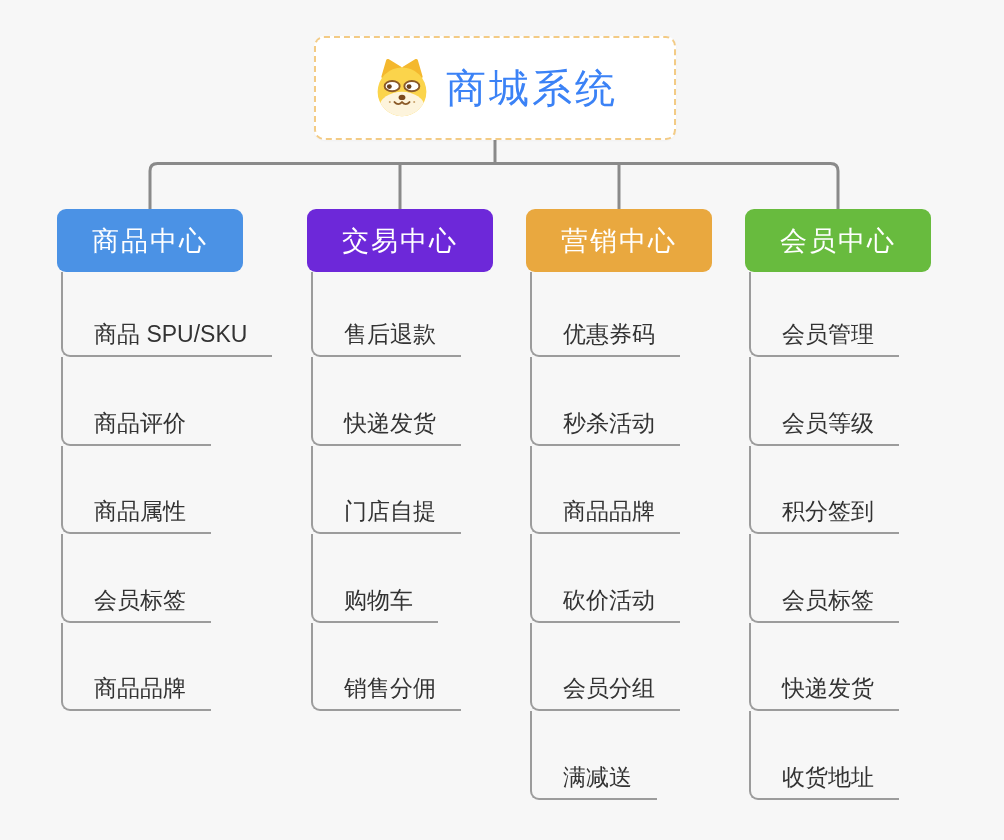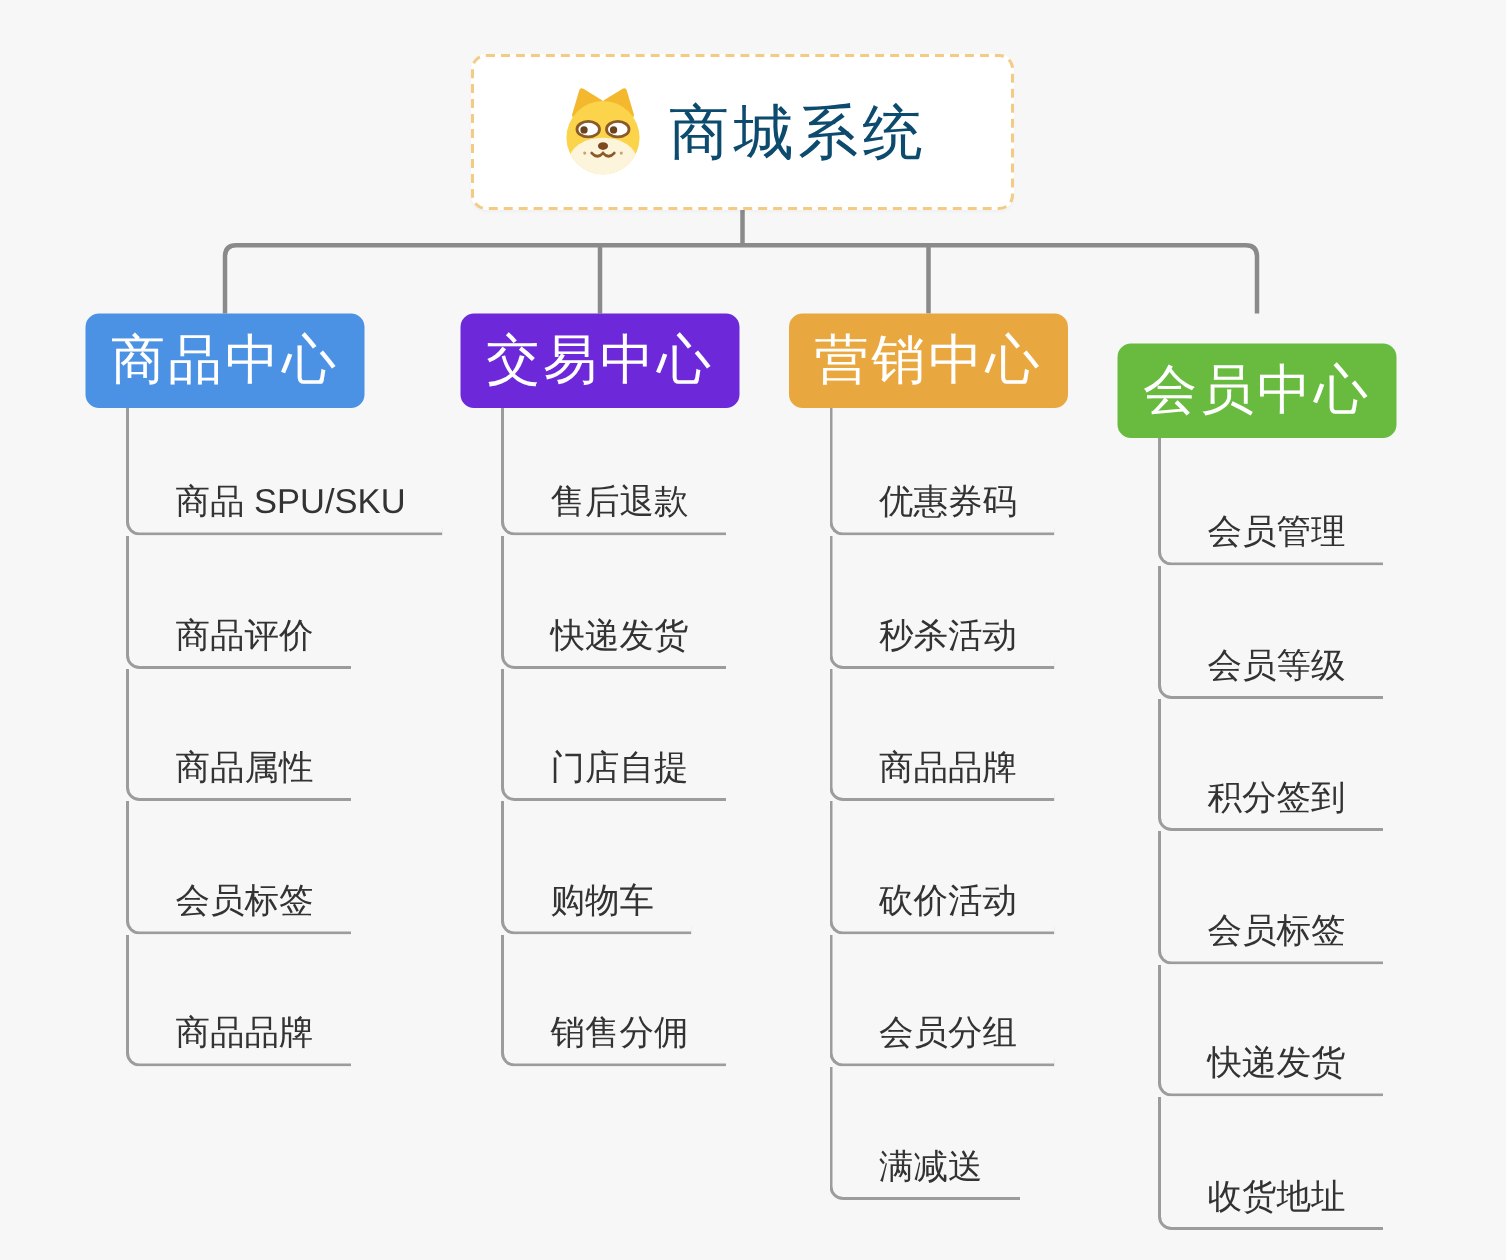--- a/index.html
+++ b/index.html
@@ -24,24 +24,24 @@
 
   .branch { position: absolute; top: 209px; width: 230px; }
   .branch-0 { left: 57px; }
   .branch-1 { left: 307px; }
   .branch-2 { left: 526px; }
   .branch-3 { left: 745px; }
 
   .branch-box {
     width: 186px; height: 63px; border-radius: 9px;
     display: flex; align-items: center; justify-content: center;
-    color: #ffffff; font-size: 36px; letter-spacing: 2px;
+    color: #ffffff; font-size: 27px; letter-spacing: 2px;
   }
 
-  .branch-items { list-style: none; margin-left: 27px; text-align: right; }
+  .branch-items { list-style: none; margin-left: 4px; text-align: right; }
   .branch-items li {
     width: max-content; height: 88.6px;
     border-left: 2px solid #9c9c9c;
     border-bottom: 2px solid #9c9c9c;
     border-bottom-left-radius: 9px;
     display: flex; align-items: flex-end;
     padding: 0 25px 5px 31px;
     font-size: 23px; color: #333333; white-space: nowrap;
   }
   .branch-items li:first-child { height: 85px; }
@@ -73,21 +73,21 @@
         <ellipse cx="21.5" cy="30" rx="8" ry="5.5" fill="#ffffff" stroke="#8a5a28" stroke-width="2"></ellipse>
         <ellipse cx="42.5" cy="30" rx="8" ry="5.5" fill="#ffffff" stroke="#8a5a28" stroke-width="2"></ellipse>
         <circle cx="18.5" cy="30.5" r="2.6" fill="#6b421c"></circle>
         <circle cx="39.5" cy="30.5" r="2.6" fill="#6b421c"></circle>
         <ellipse cx="32" cy="42" rx="3.6" ry="2.8" fill="#7c4a1e"></ellipse>
         <path d="M24,47 q4,4.5 8,0 q4,4.5 8,0" fill="none" stroke="#8a5a28" stroke-width="2" stroke-linecap="round"></path>
         <circle cx="19" cy="47" r="1.1" fill="#c9a36b"></circle>
         <circle cx="45" cy="47" r="1.1" fill="#c9a36b"></circle>
       </svg>
     </span>
-    <span class="root-title" style="color: #0c4a6e;">商城系统</span>
+    <span class="root-title" style="color: #3b82f6;">商城系统</span>
   </div>
 
   <div class="branch branch-0">
     <div class="branch-box" style="background: rgb(75, 146, 229);">
       <span>商品中心</span>
     </div>
     <ul class="branch-items">
       <li>
           <span>商品 SPU/SKU</span>
         </li>
@@ -149,21 +149,21 @@
       <li>
           <span>会员分组</span>
         </li>
       <li>
           <span>满减送</span>
         </li>
     </ul>
   </div>
 
   <div class="branch branch-3">
-    <div class="branch-box" style="background: rgb(104, 187, 62); margin-top: 20px;">
+    <div class="branch-box" style="background: rgb(104, 187, 62);">
       <span>会员中心</span>
     </div>
     <ul class="branch-items">
       <li>
           <span>会员管理</span>
         </li>
       <li>
           <span>会员等级</span>
         </li>
       <li>

